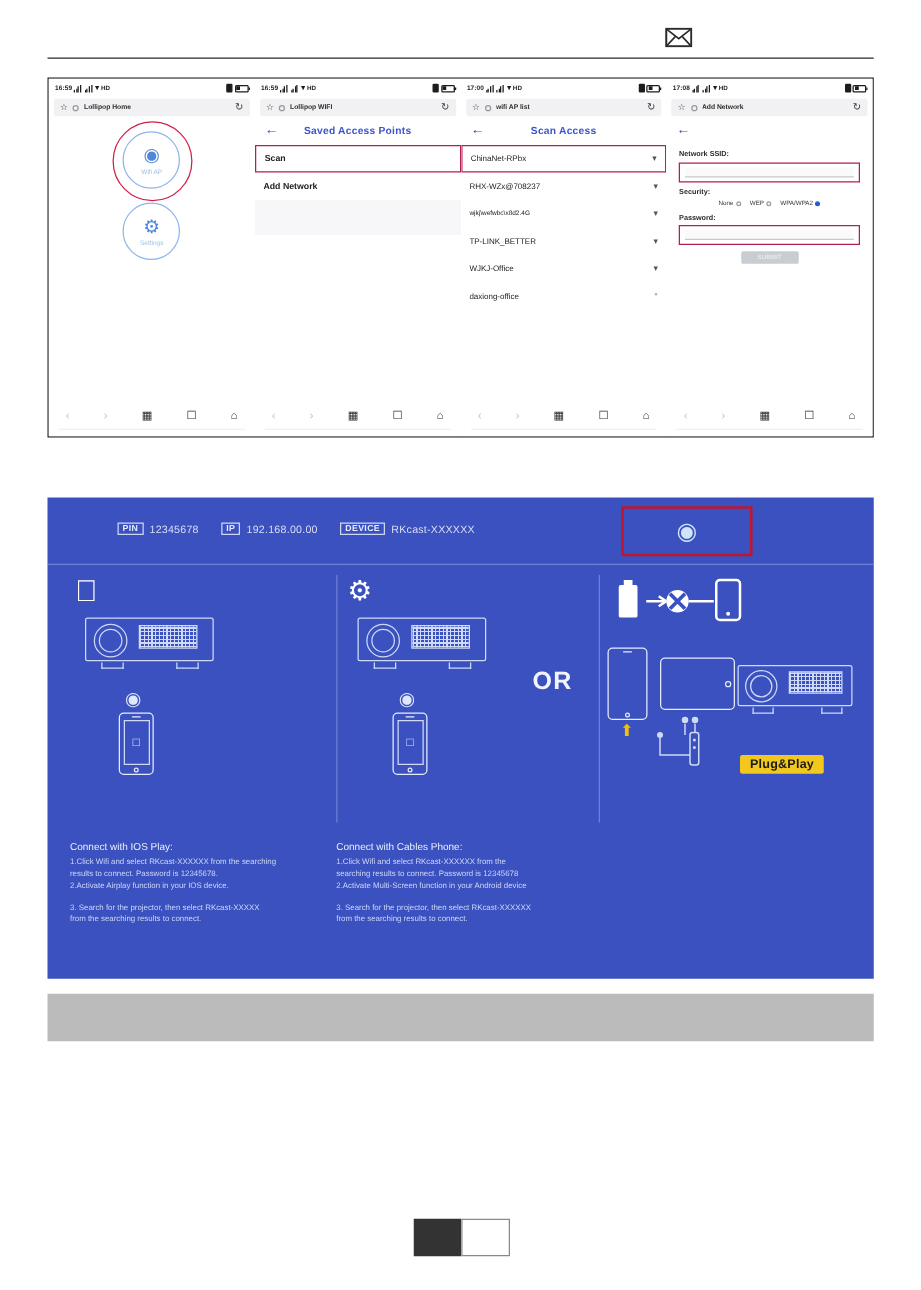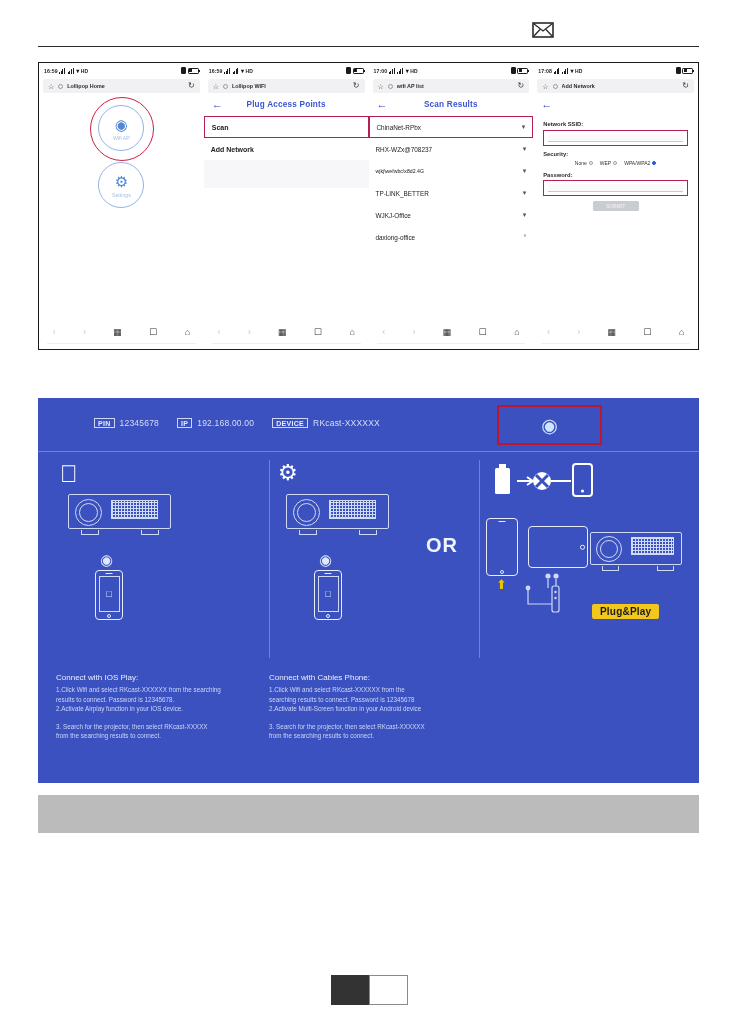--- a/index.html
+++ b/index.html
@@ -267,21 +267,21 @@
       </div>
       <div class="addrbar">
         <span class="ic-star">☆</span>
         <span class="ic-shield"></span>
         <span class="addr-title">Lollipop WIFI</span>
         <span class="ic-refresh">↻</span>
       </div>
       <div class="screen-body">
         <div class="navrow">
           <span class="back-arrow">←</span>
-          <span class="panel-title">Plug Access Points</span>
+          <span class="panel-title">Saved Access Points</span>
           <span style="width:11px"></span>
         </div>
         <div class="list">
           <div class="row bold hl">
             <span>Scan</span>
           </div>
           <div class="row bold">
             <span>Add Network</span>
           </div>
           <div class="shade"></div>
@@ -325,21 +325,21 @@
       </div>
       <div class="addrbar">
         <span class="ic-star">☆</span>
         <span class="ic-shield"></span>
         <span class="addr-title">wifi AP list</span>
         <span class="ic-refresh">↻</span>
       </div>
       <div class="screen-body">
         <div class="navrow">
           <span class="back-arrow">←</span>
-          <span class="panel-title">Scan Results</span>
+          <span class="panel-title">Scan Access</span>
           <span style="width:11px"></span>
         </div>
         <div class="list">
           <div class="row hl">
             <span>ChinaNet-RPbx</span>
             <span class="wifi-s">▾</span>
           </div>
           <div class="row">
             <span>RHX-WZx@708237</span>
             <span class="wifi-s">▾</span>

